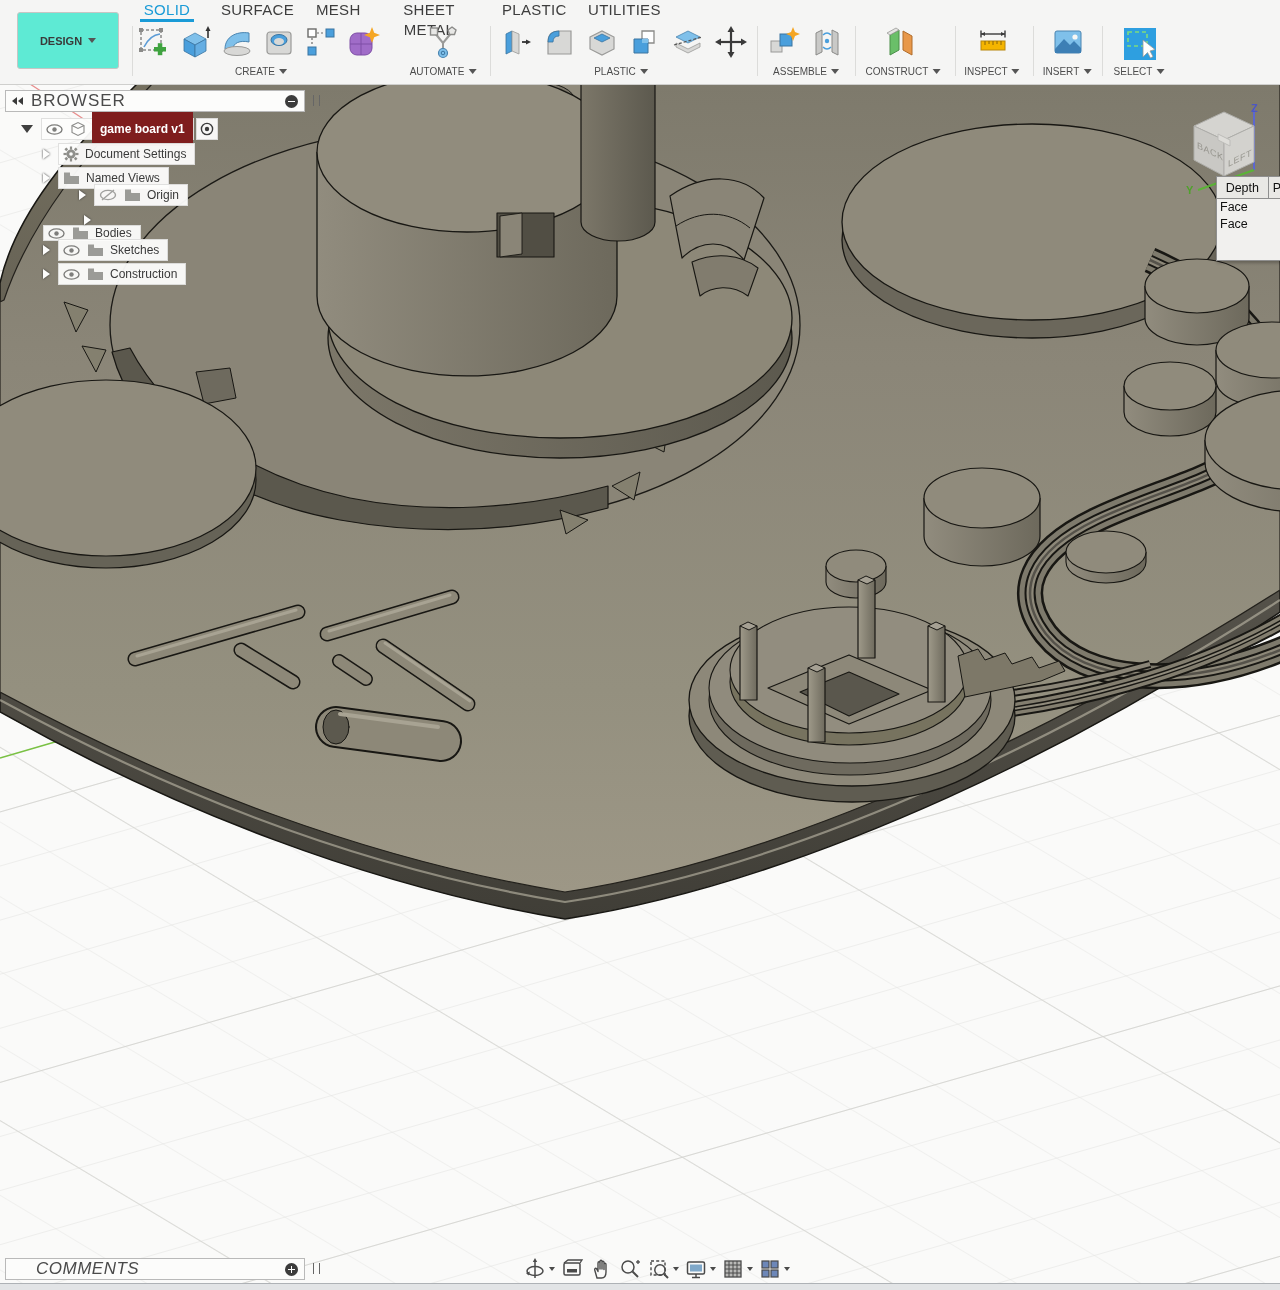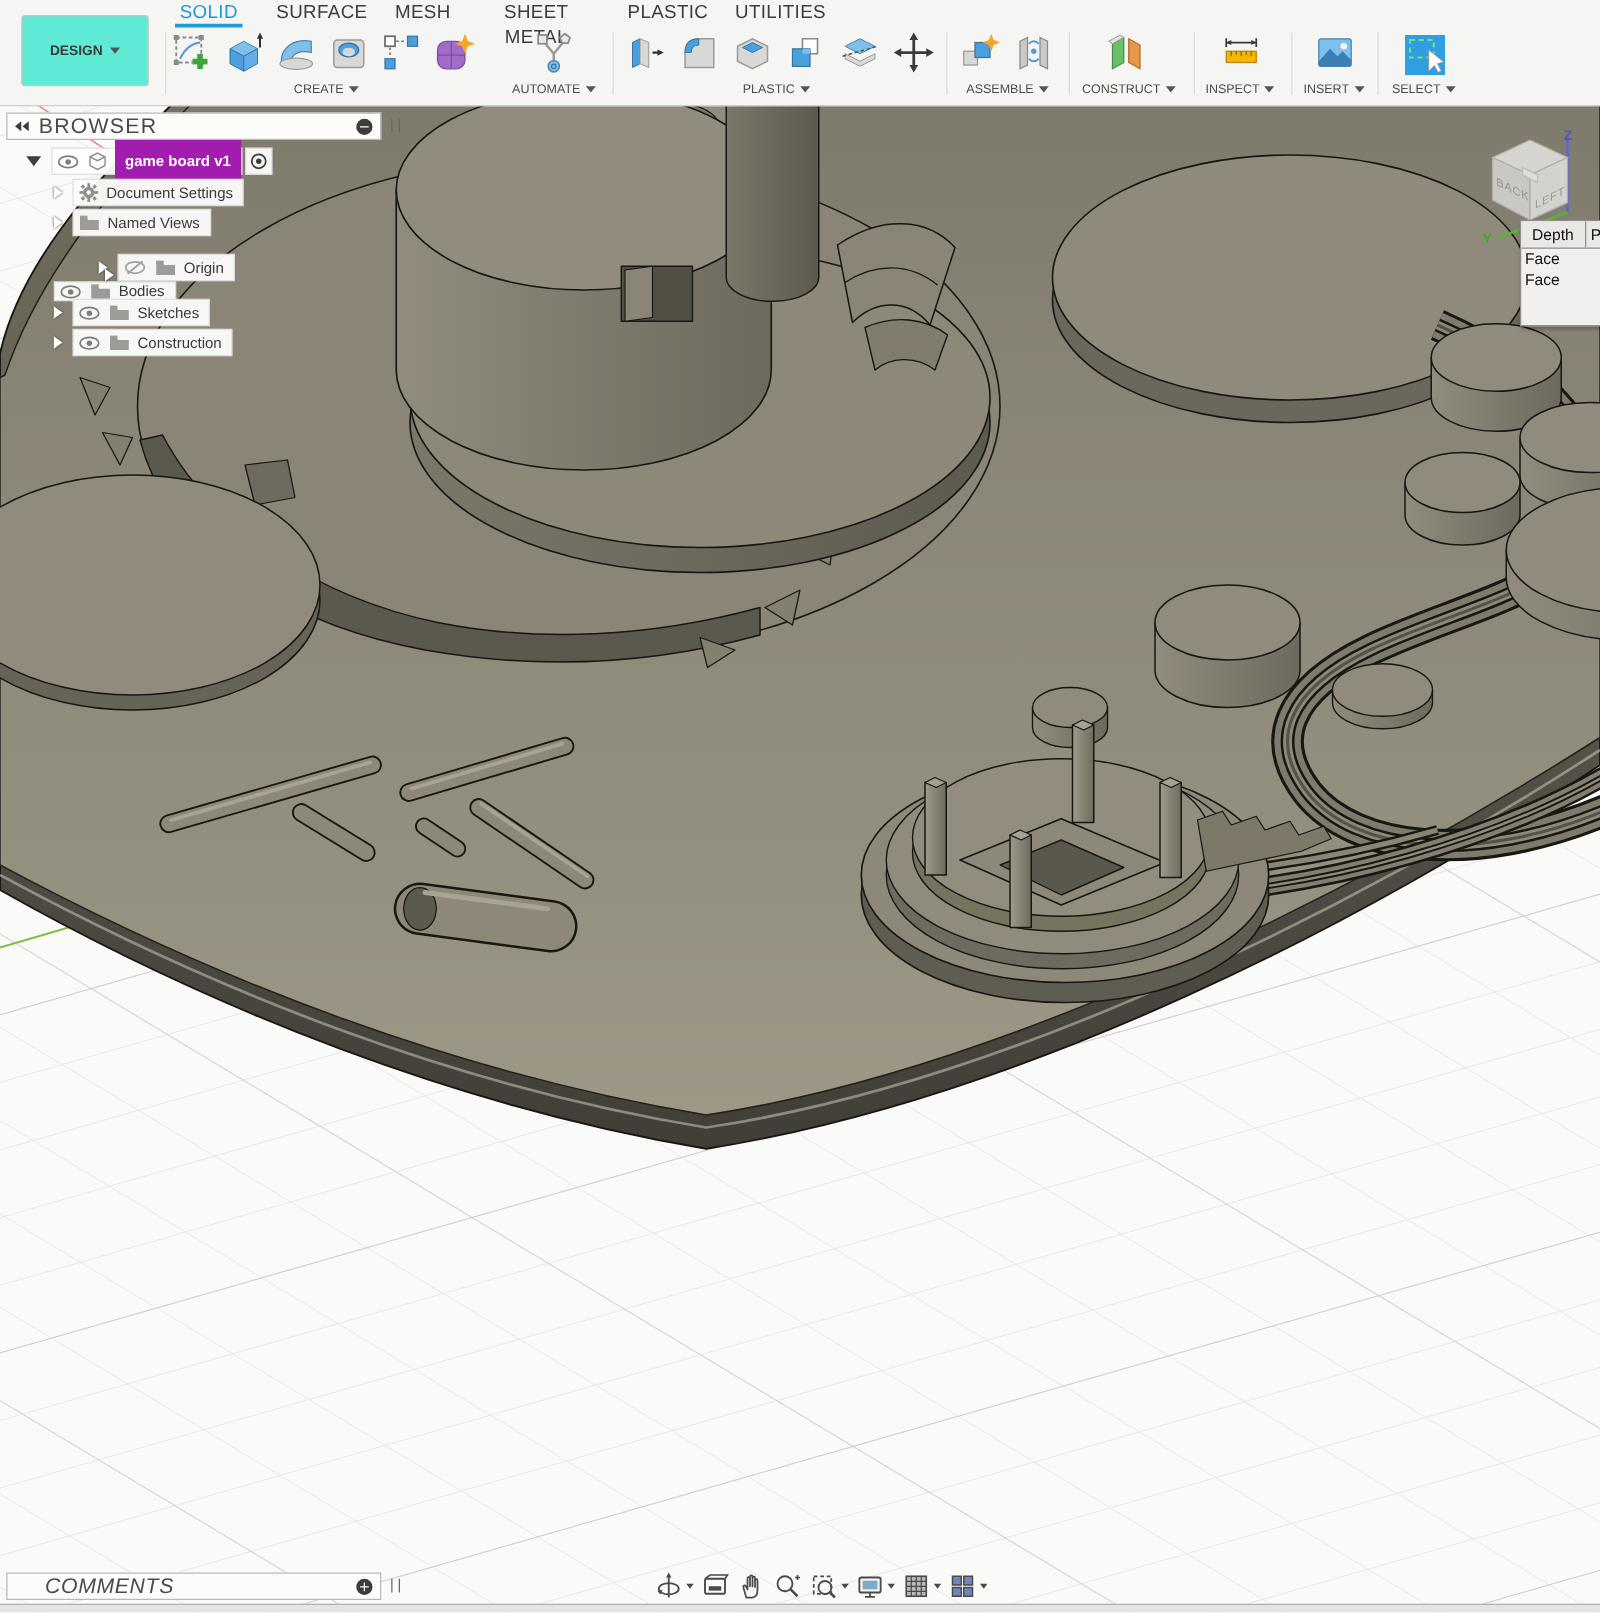--- a/index.html
+++ b/index.html
@@ -25,21 +25,21 @@
   .circle-btn::after{content:"";position:absolute;left:3px;top:6px;width:7px;height:1.6px;background:#fff;}
   .circle-btn.plus::before{content:"";position:absolute;left:5.7px;top:3px;width:1.6px;height:7px;background:#fff;}
   .grip{width:5px;height:11px;border-left:1.5px solid #666;border-right:1.5px solid #666;margin-left:5px;flex:none;}
   .collapse-ic{margin:0 8px 0 6px;display:flex;gap:1px;}
   .tri-l{width:0;height:0;border-top:4px solid transparent;border-bottom:4px solid transparent;border-right:5px solid #3a3a3a;}
   .trow{position:absolute;height:22px;display:flex;align-items:center;}
   .arrow-r{width:0;height:0;border-top:5px solid transparent;border-bottom:5px solid transparent;border-left:7px solid #fdfdfc;filter:drop-shadow(0 0 1px #333);margin-right:8px;cursor:pointer;flex:none;}
   .arrow-exp{width:0;height:0;border-left:6px solid transparent;border-right:6px solid transparent;border-top:8px solid #3f3f3f;margin-right:8px;cursor:pointer;flex:none;}
   .chip{background:rgba(253,253,252,.95);border:1px solid rgba(170,170,170,.35);display:flex;align-items:center;height:22px;padding:0 8px 0 4px;box-sizing:border-box;}
   .chip .lbl{margin-left:6px;}
-  .root-hl{background:#a21caf;color:#fff;font-weight:bold;height:34px;display:flex;align-items:center;padding:0 8px;}
+  .root-hl{background:#7f1d1d;color:#fff;font-weight:bold;height:34px;display:flex;align-items:center;padding:0 8px;}
   .radio-chip{background:rgba(253,253,252,.95);border:1px solid rgba(170,170,170,.35);width:22px;height:22px;display:flex;align-items:center;justify-content:center;margin-left:2px;cursor:pointer;box-sizing:border-box;}
   .bicon{flex:none;display:block;}
   
   #viewcube{position:absolute;left:1180px;top:100px;width:104px;height:104px;z-index:20;opacity:.93;cursor:pointer;}
   
   #sel-tip{position:absolute;left:1216px;top:176px;width:64px;height:83px;background:#f1f0ee;border:1px solid #8f8f8f;box-shadow:1px 2px 3px rgba(0,0,0,.25);overflow:hidden;z-index:25;font-size:12.5px;color:#111;}
   #sel-tip .hd{display:flex;height:21px;border-bottom:1px solid #8f8f8f;background:#e9e8e5;}
   #sel-tip .hc1{width:53px;border-right:1px solid #8f8f8f;display:flex;align-items:center;justify-content:center;}
   #sel-tip .hc2{flex:1;display:flex;align-items:center;padding-left:4px;}
   #sel-tip .row{padding-left:3px;line-height:17px;cursor:pointer;}
@@ -483,21 +483,21 @@
       <span class="arrow-r"></span>
       <div class="chip">
         <svg class="bicon" width="17" height="14" viewBox="0 0 17 14">
           <path d="M1,3 L6,3 L7.5,5 L16,5 L16,13 L1,13 Z" fill="#9b9b97"></path>
             <rect x="1" y="1.5" width="6" height="2.5" fill="#9b9b97"></rect>
         </svg>
         <span class="lbl">Named Views</span>
       </div>
     </div>
 
-    <div class="trow" style="left:38px;top:113px;padding-left:36px;">
+    <div class="trow" style="left:38px;top:94px;padding-left:36px;">
       <span class="arrow-r"></span>
       <div class="chip">
         <svg class="bicon" width="18" height="14" viewBox="0 0 18 14">
           <ellipse cx="9" cy="7" rx="7.5" ry="4.6" fill="none" stroke="#a0a09e" stroke-width="1.4"></ellipse>
           <line x1="3" y1="12" x2="15" y2="2" stroke="#a0a09e" stroke-width="1.4"></line>
         </svg>
         <svg class="bicon" style="margin-left:7px;" width="17" height="14" viewBox="0 0 17 14">
           <path d="M1,3 L6,3 L7.5,5 L16,5 L16,13 L1,13 Z" fill="#9b9b97"></path>
             <rect x="1" y="1.5" width="6" height="2.5" fill="#9b9b97"></rect>
         </svg>

